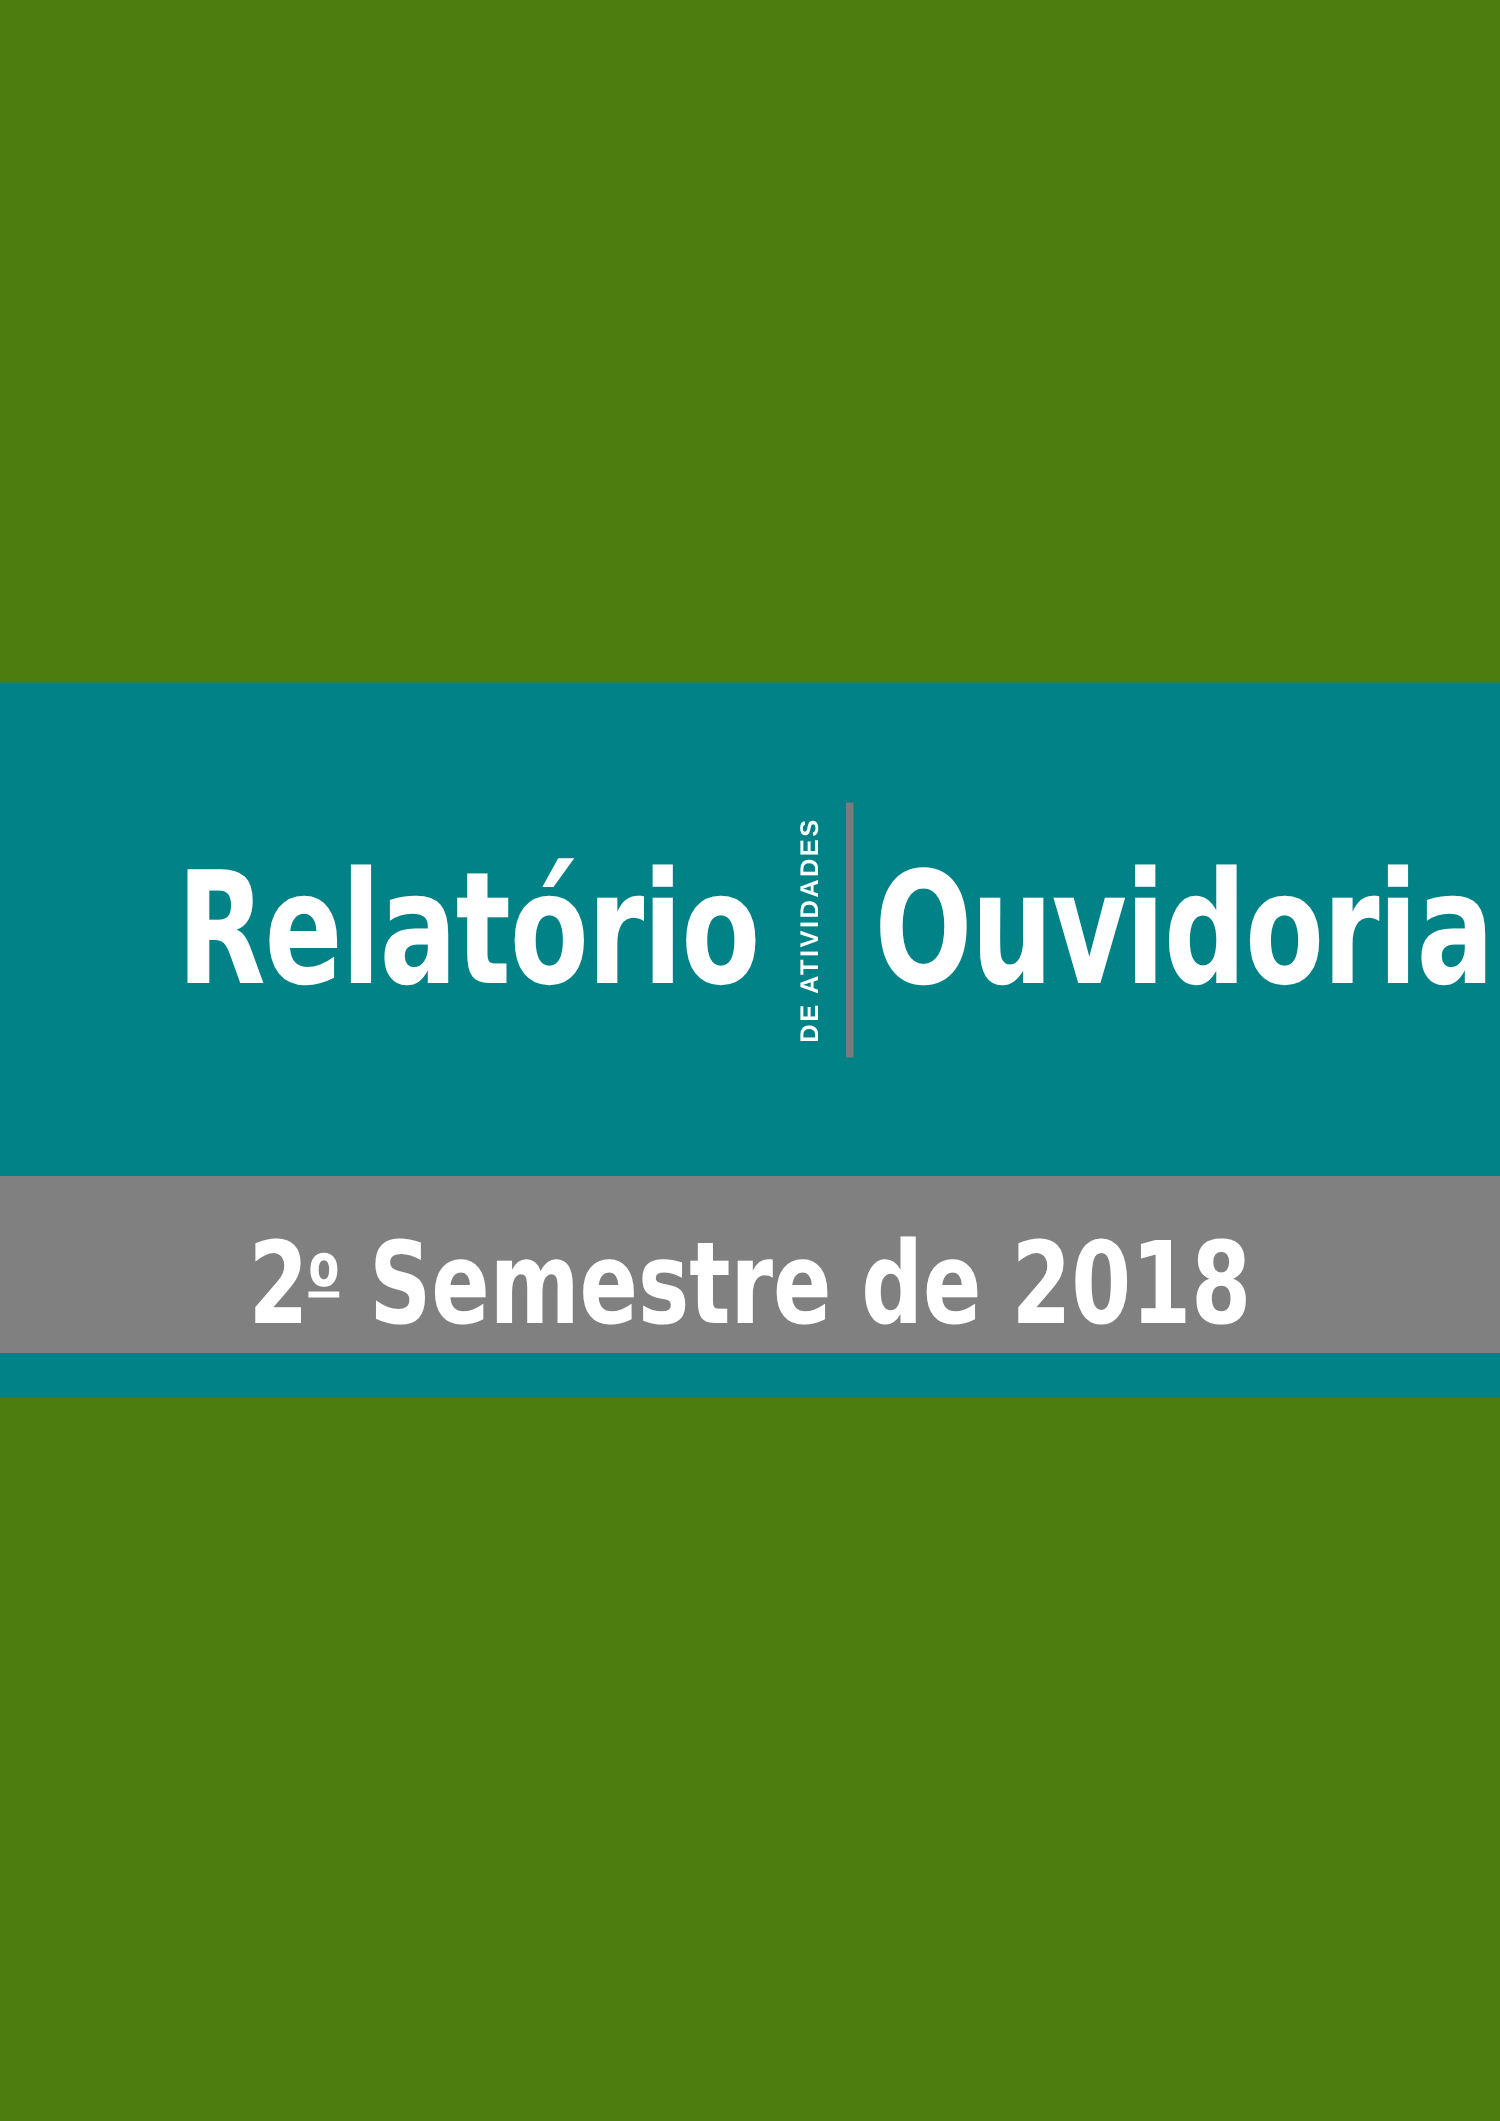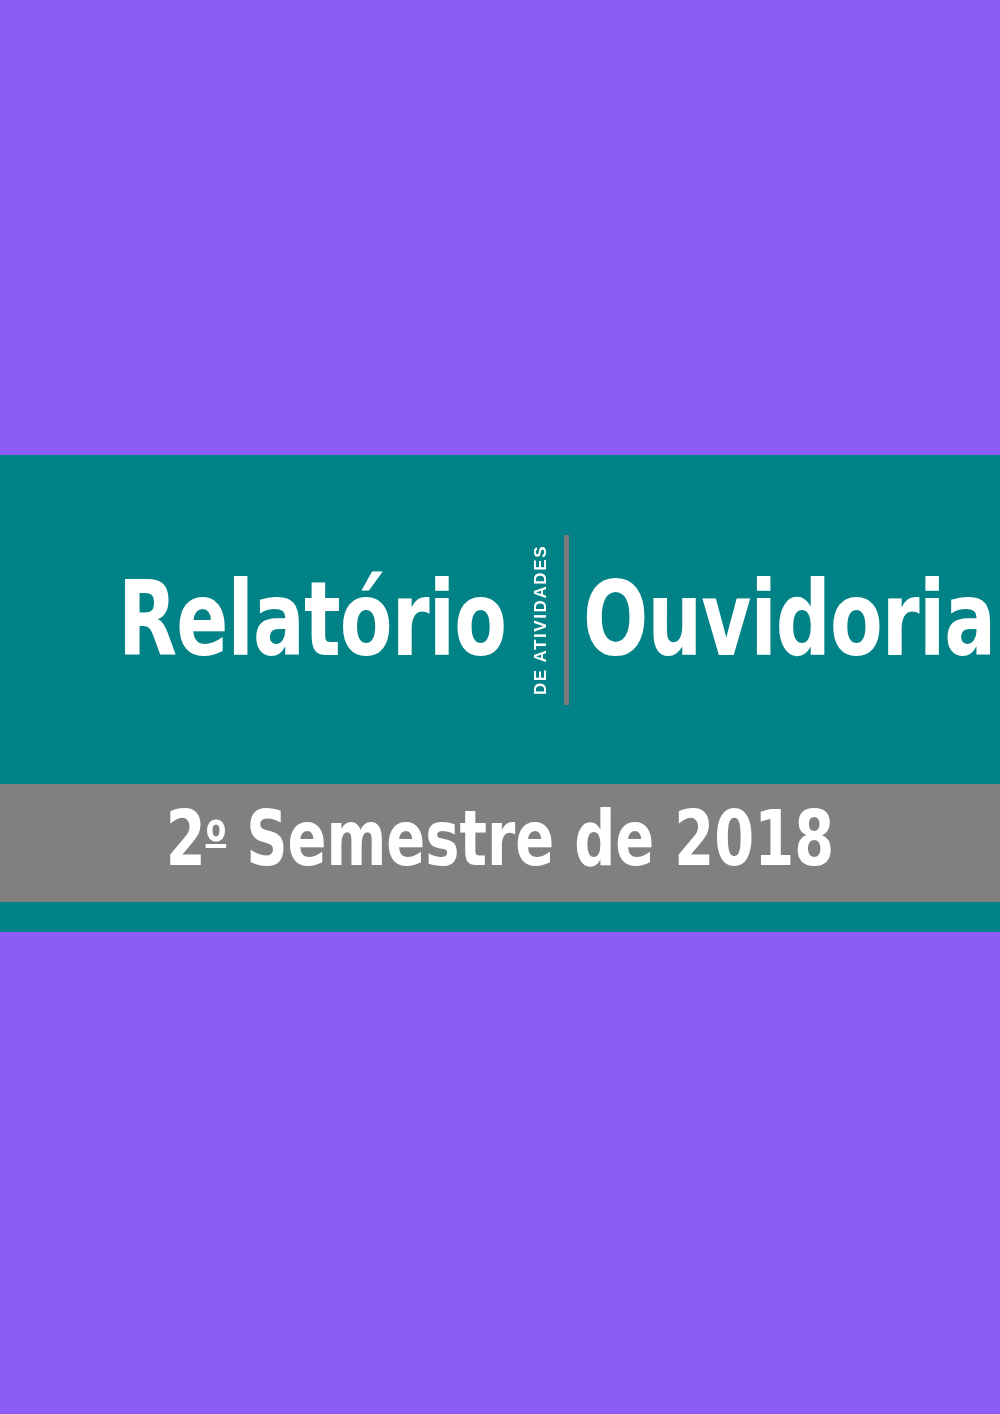--- a/index.html
+++ b/index.html
@@ -13,21 +13,21 @@
     position: relative;
     overflow: hidden;
     font-family: "Liberation Sans", sans-serif;
     -webkit-font-smoothing: antialiased;
   }
 
   
   .cover-page {
     position: absolute;
     inset: 0;
-    background: #8b5cf6;
+    background: #4d7c0f;
   }
 
   
   .band {
     position: absolute;
     left: 0;
     width: 1000px;
   }
   .band-main {
     top: 455px;
@@ -111,21 +111,21 @@
     width: 5px;
     height: 170px;
     background: #7b7b7b;
     margin: 0 14px 0 6px;
     flex: 0 0 auto;
   }
 
   
   .subtitle {
     position: absolute;
-    top: 780px;
+    top: 797px;
     left: 0;
     width: 1000px;
     height: 118px;
     display: flex;
     align-items: center;
     justify-content: center;
   }
   .subtitle-text {
     color: #ffffff;
     font-family: "Liberation Sans Narrow", "DejaVu Sans Condensed",

